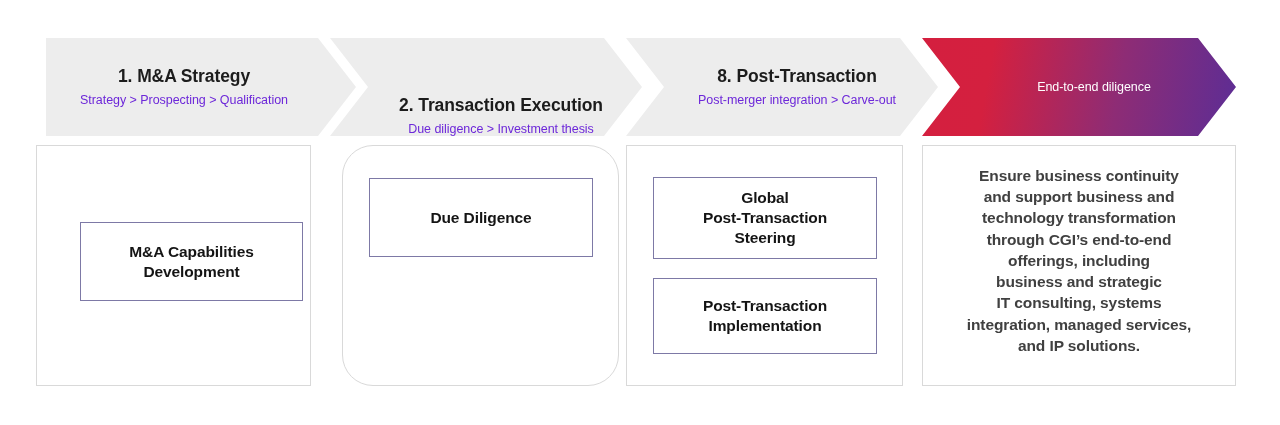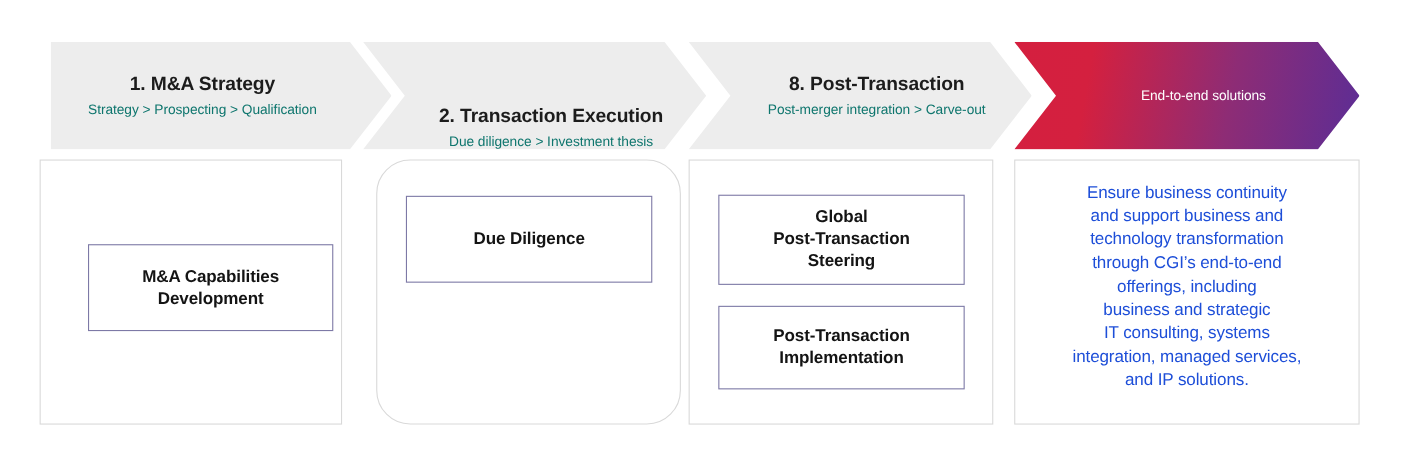--- a/index.html
+++ b/index.html
@@ -81,21 +81,21 @@
   .chev-title {
     font-size: 17.5px;
     font-weight: bold;
     color: #1c1c1c;
     letter-spacing: -0.1px;
     margin-bottom: 7px;
   }
   .chev-sub {
     font-size: 12.5px;
     font-weight: normal;
-    color: #0f766e;
+    color: #6d28d9;
     letter-spacing: -0.05px;
   }
   .chevron-4 .chev-title { color: #ffffff; }
   .chevron-4 .chev-sub   { color: #ffffff; }
 
   
   .card {
     position: absolute;
     top: 145px;
     height: 241px;
@@ -137,22 +137,22 @@
     left: 26px; top: 132px; width: 224px; height: 76px;
   }
 
   .card-desc {
     position: absolute;
     left: 16px;
     right: 16px;
     top: 19px;
     text-align: center;
     font-size: 15.5px;
-    font-weight: normal;
-    color: #1d4ed8;
+    font-weight: bold;
+    color: #404040;
     line-height: 1.37;
     letter-spacing: -0.1px;
     white-space: pre-line;
   }
 </style>
 </head>
 <body>
 
 <div id="stage">
 
@@ -174,21 +174,21 @@
 
     <div class="chevron chevron-3">
       <div class="chev-inner">
         <div class="chev-title">8. Post-Transaction</div>
         <div class="chev-sub">Post-merger integration &gt; Carve-out</div>
       </div>
     </div>
 
     <div class="chevron chevron-4">
       <div class="chev-inner">
-        <div class="chev-sub">End-to-end solutions</div>
+        <div class="chev-sub">End-to-end diligence</div>
       </div>
     </div>
 
   </div>
 
   <div class="card card-1">
     <div class="inner-box">M&amp;A Capabilities<br>Development</div>
   </div>
 
   <div class="card card-2">

